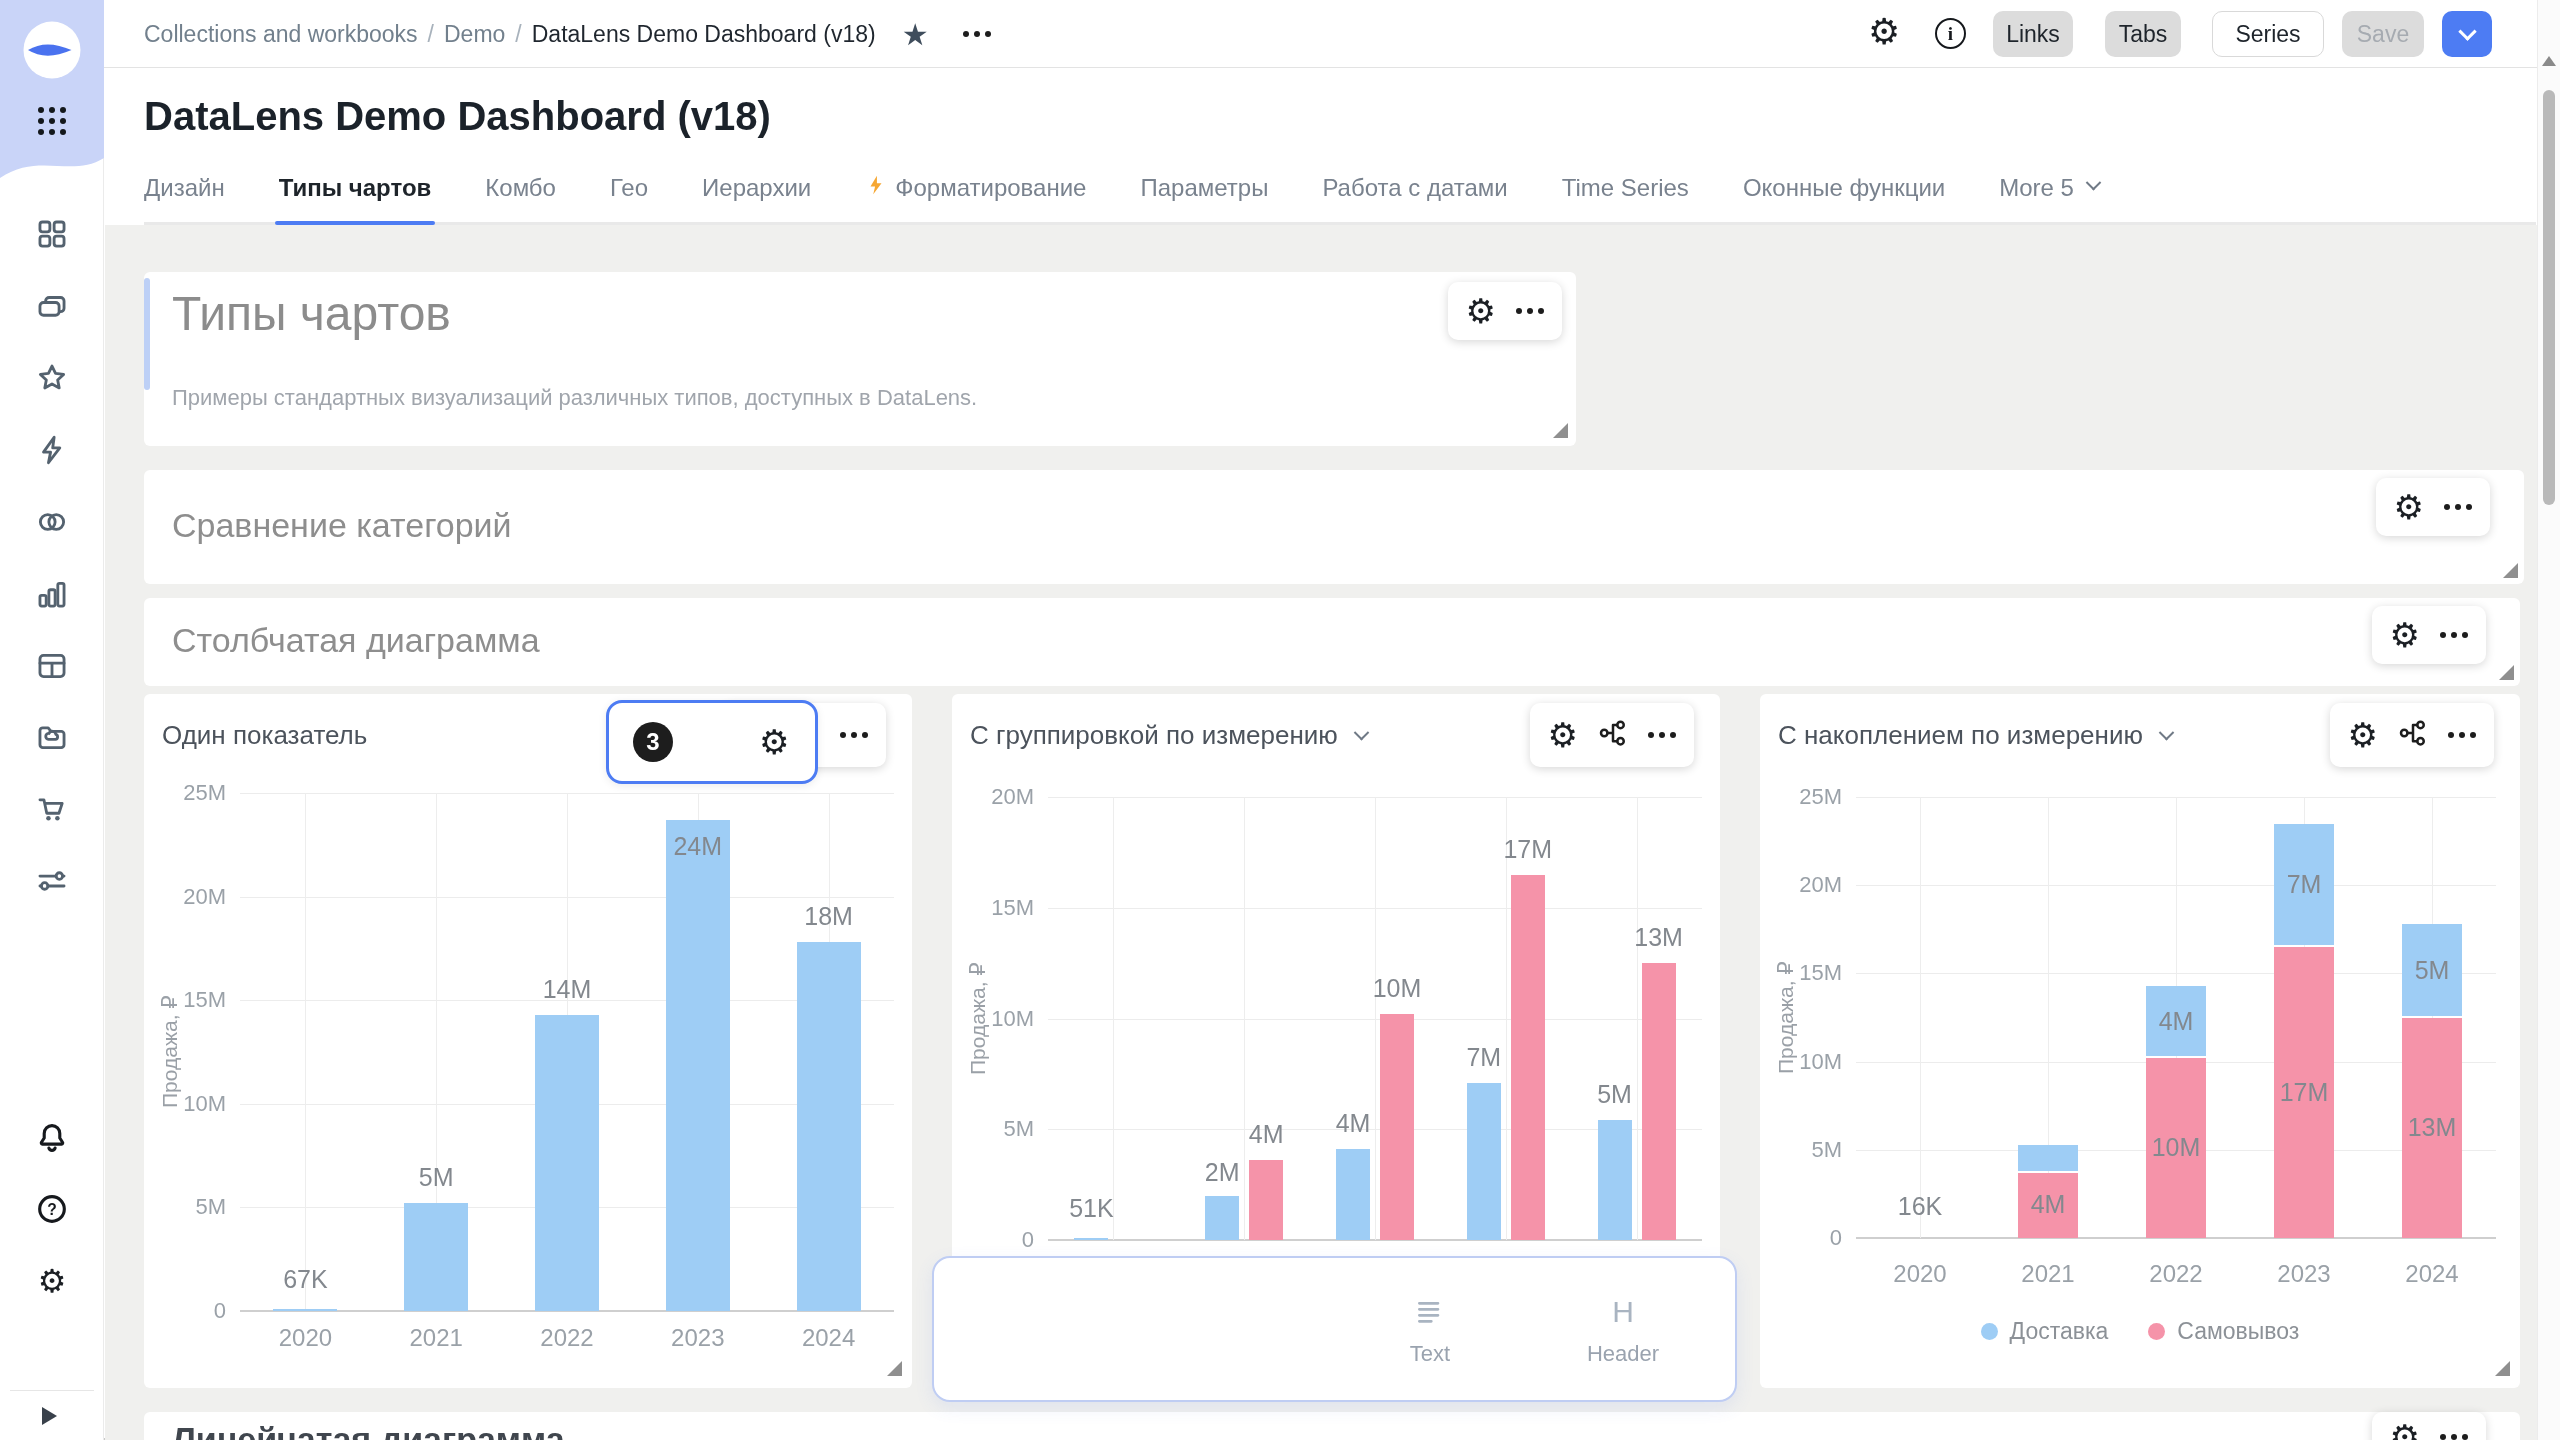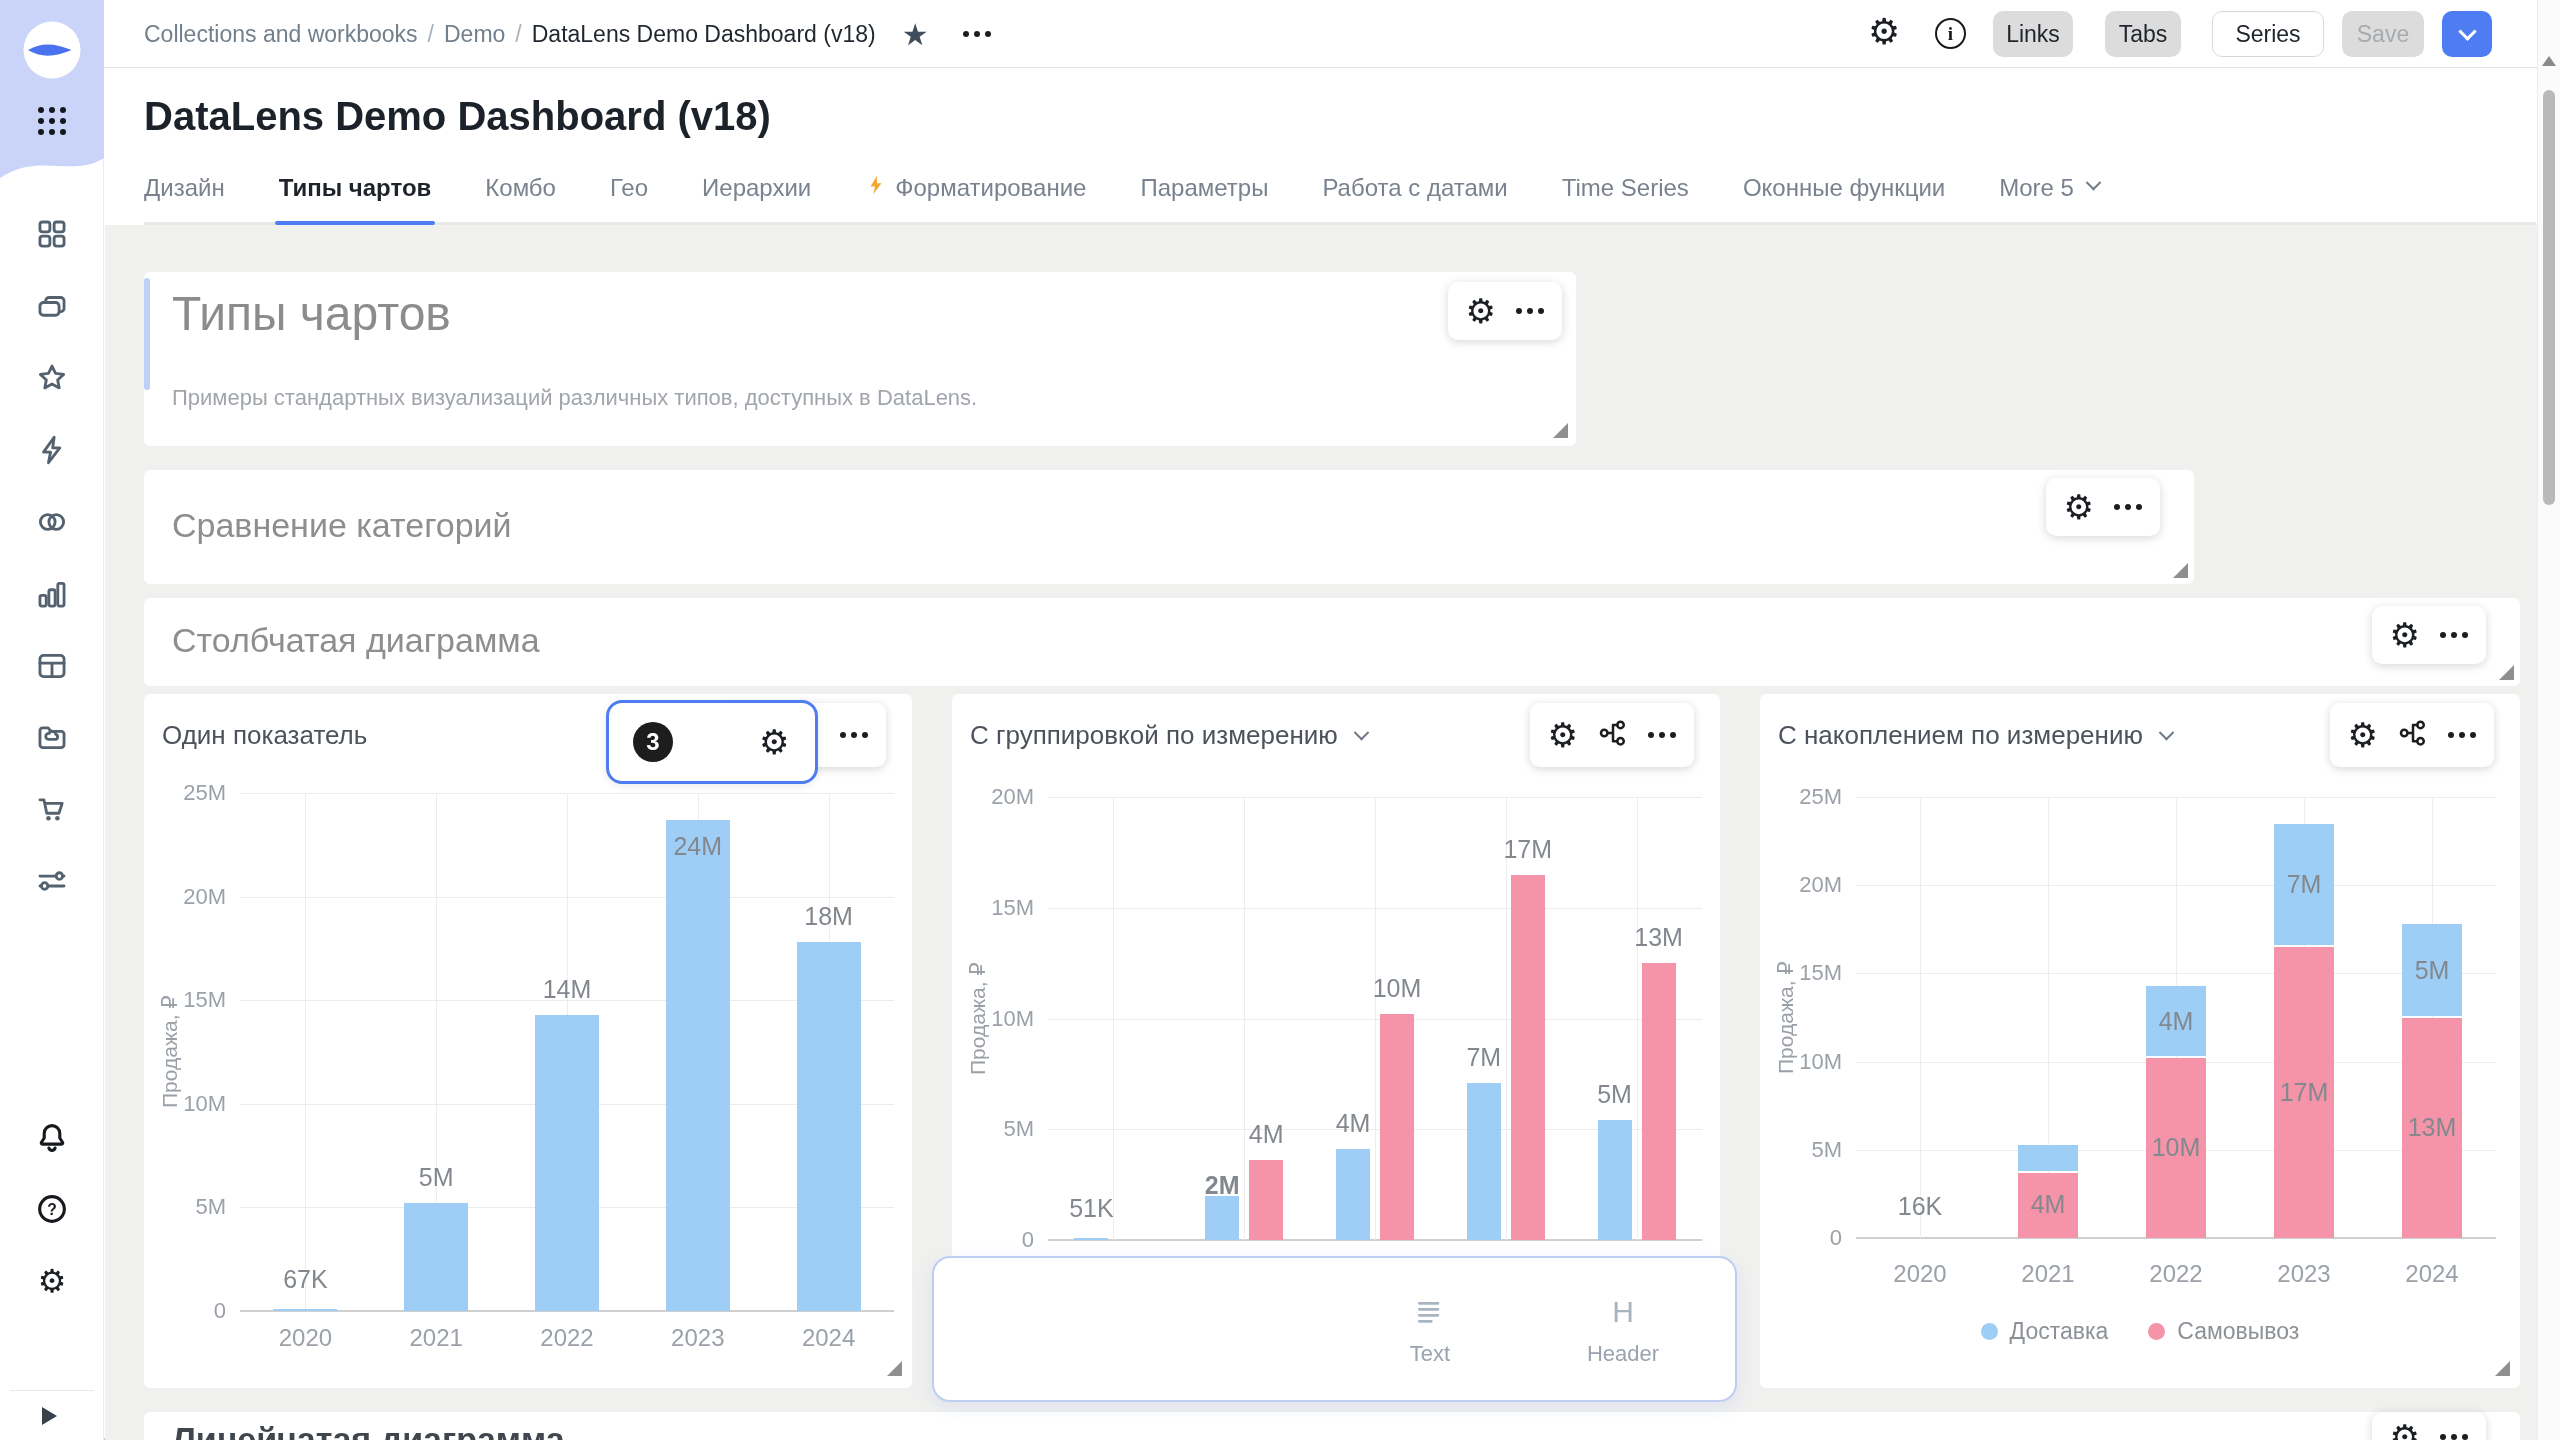--- a/index.html
+++ b/index.html
@@ -275,21 +275,21 @@
         <span class="gear-glyph">⚙</span>
         <span class="dots3">
           <i></i>
           <i></i>
           <i></i>
         </span>
       </div>
     <div class="resize-h" style="right:8px;bottom:8px;"></div>
   </div>
 
-  <div class="card" style="left:144px;top:470px;width:2050px;height:114px;">
+  <div class="card" style="left:144px;top:470px;width:2380px;height:114px;">
     <div class="section-title" style="top:36px;">Сравнение категорий</div>
     <div class="pill" style="right:34px;top:8px;">
         <span class="gear-glyph">⚙</span>
         <span class="dots3">
           <i></i>
           <i></i>
           <i></i>
         </span>
       </div>
     <div class="resize-h" style="right:6px;bottom:6px;"></div>
@@ -401,21 +401,21 @@
         <div class="gridline-v" style="left: 684.6px; top: 103px; height: 443px;"></div>
         <div class="xtick" style="left: 111.4px; top: 560px;">2020</div>
         <div class="xtick" style="left: 242.2px; top: 560px;">2021</div>
         <div class="xtick" style="left: 373px; top: 560px;">2022</div>
         <div class="xtick" style="left: 503.8px; top: 560px;">2023</div>
         <div class="xtick" style="left: 634.6px; top: 560px;">2024</div>
         <div class="ylab" style="left: 14px; top: 184.5px; height: 280px;">Продажа, ₽</div>
         <div class="bar" style="left: 122.4px; top: 544px; width: 34px; height: 2px; background: rgb(158, 205, 245);"></div>
         <div class="dlabel" style="left: 94.4px; top: 500px;">51K</div>
         <div class="bar" style="left: 253.2px; top: 501.7px; width: 34px; height: 44.3px; background: rgb(158, 205, 245);"></div>
-        <div class="dlabel" style="left: 225.2px; top: 477px; font-weight: bold;">2M</div>
+        <div class="dlabel" style="left: 225.2px; top: 464px;">2M</div>
         <div class="bar" style="left: 297.2px; top: 466.3px; width: 34px; height: 79.7px; background: rgb(245, 147, 169);"></div>
         <div class="dlabel" style="left: 269.2px; top: 426.3px;">4M</div>
         <div class="bar" style="left: 384px; top: 455.2px; width: 34px; height: 90.8px; background: rgb(158, 205, 245);"></div>
         <div class="dlabel" style="left: 356px; top: 415.2px;">4M</div>
         <div class="bar" style="left: 428px; top: 320.1px; width: 34px; height: 225.9px; background: rgb(245, 147, 169);"></div>
         <div class="dlabel" style="left: 400px; top: 280.1px;">10M</div>
         <div class="bar" style="left: 514.8px; top: 388.7px; width: 34px; height: 157.3px; background: rgb(158, 205, 245);"></div>
         <div class="dlabel" style="left: 486.8px; top: 348.7px;">7M</div>
         <div class="bar" style="left: 558.8px; top: 180.5px; width: 34px; height: 365.5px; background: rgb(245, 147, 169);"></div>
         <div class="dlabel" style="left: 530.8px; top: 140.5px;">17M</div>

